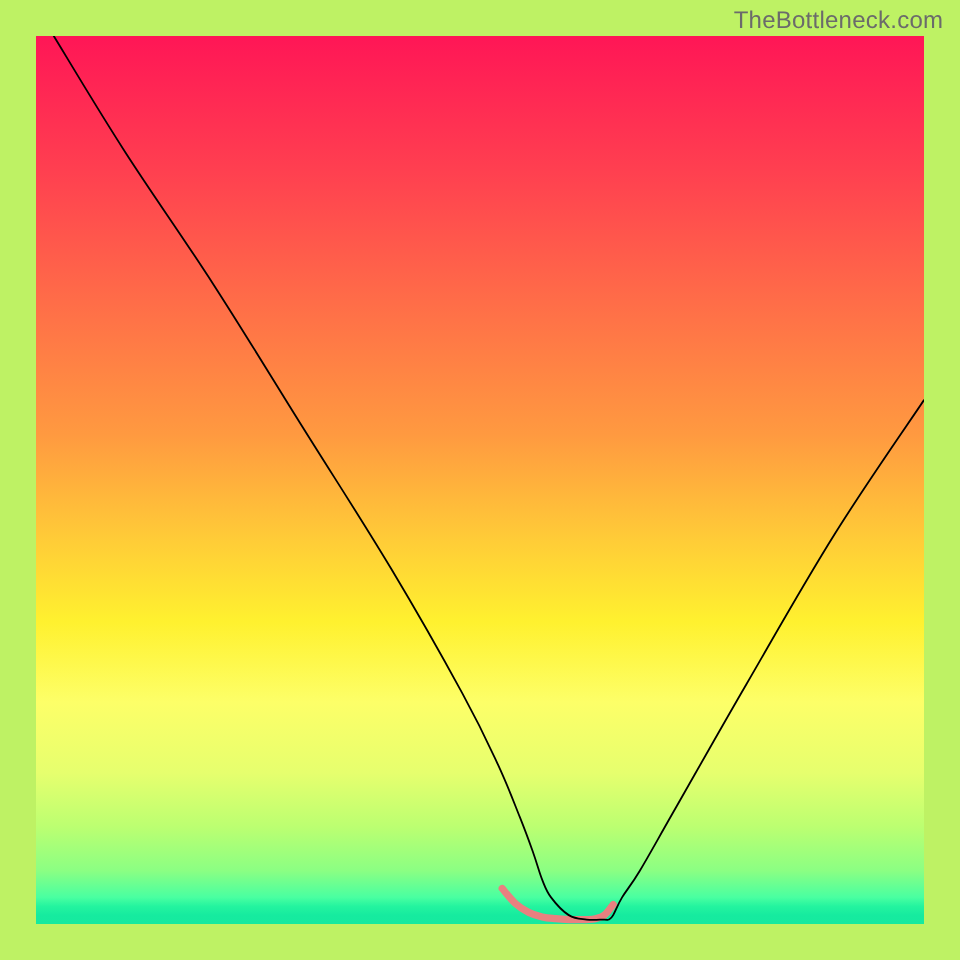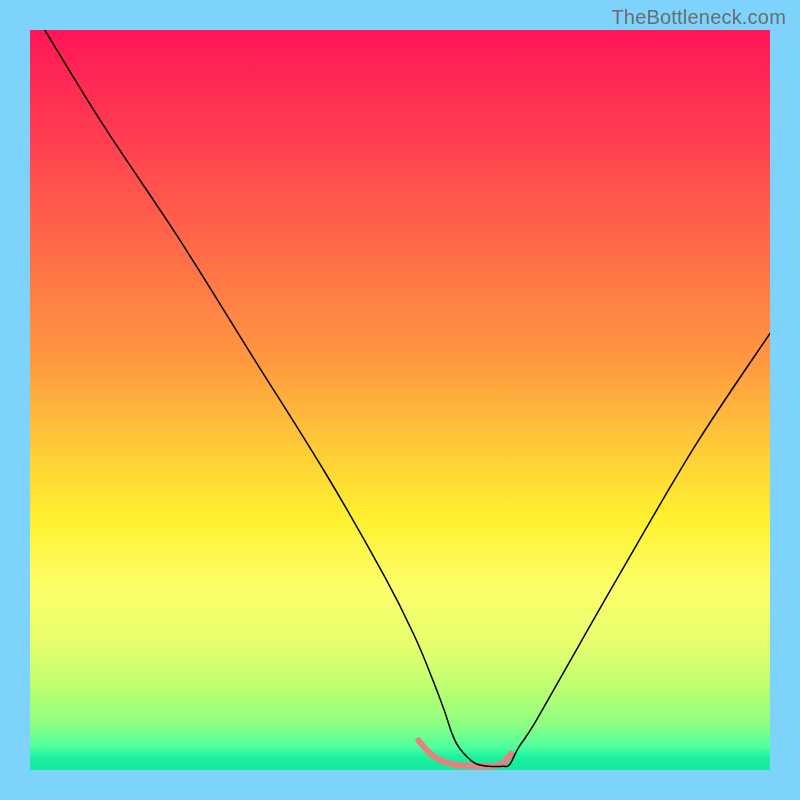--- a/index.html
+++ b/index.html
@@ -8,21 +8,21 @@
     width: 800px;
     height: 800px;
     overflow: hidden;
     background: #000;
     font-family: -apple-system, BlinkMacSystemFont, "Segoe UI", Arial, sans-serif;
   }
   .frame {
     position: relative;
     width: 800px;
     height: 800px;
-    background: #7dd3fc;
+    background: #bef264;
   }
   .plot-area {
     position: absolute;
     left: 30px;
     top: 30px;
     width: 740px;
     height: 740px;
     
     background: linear-gradient(
       to bottom,

